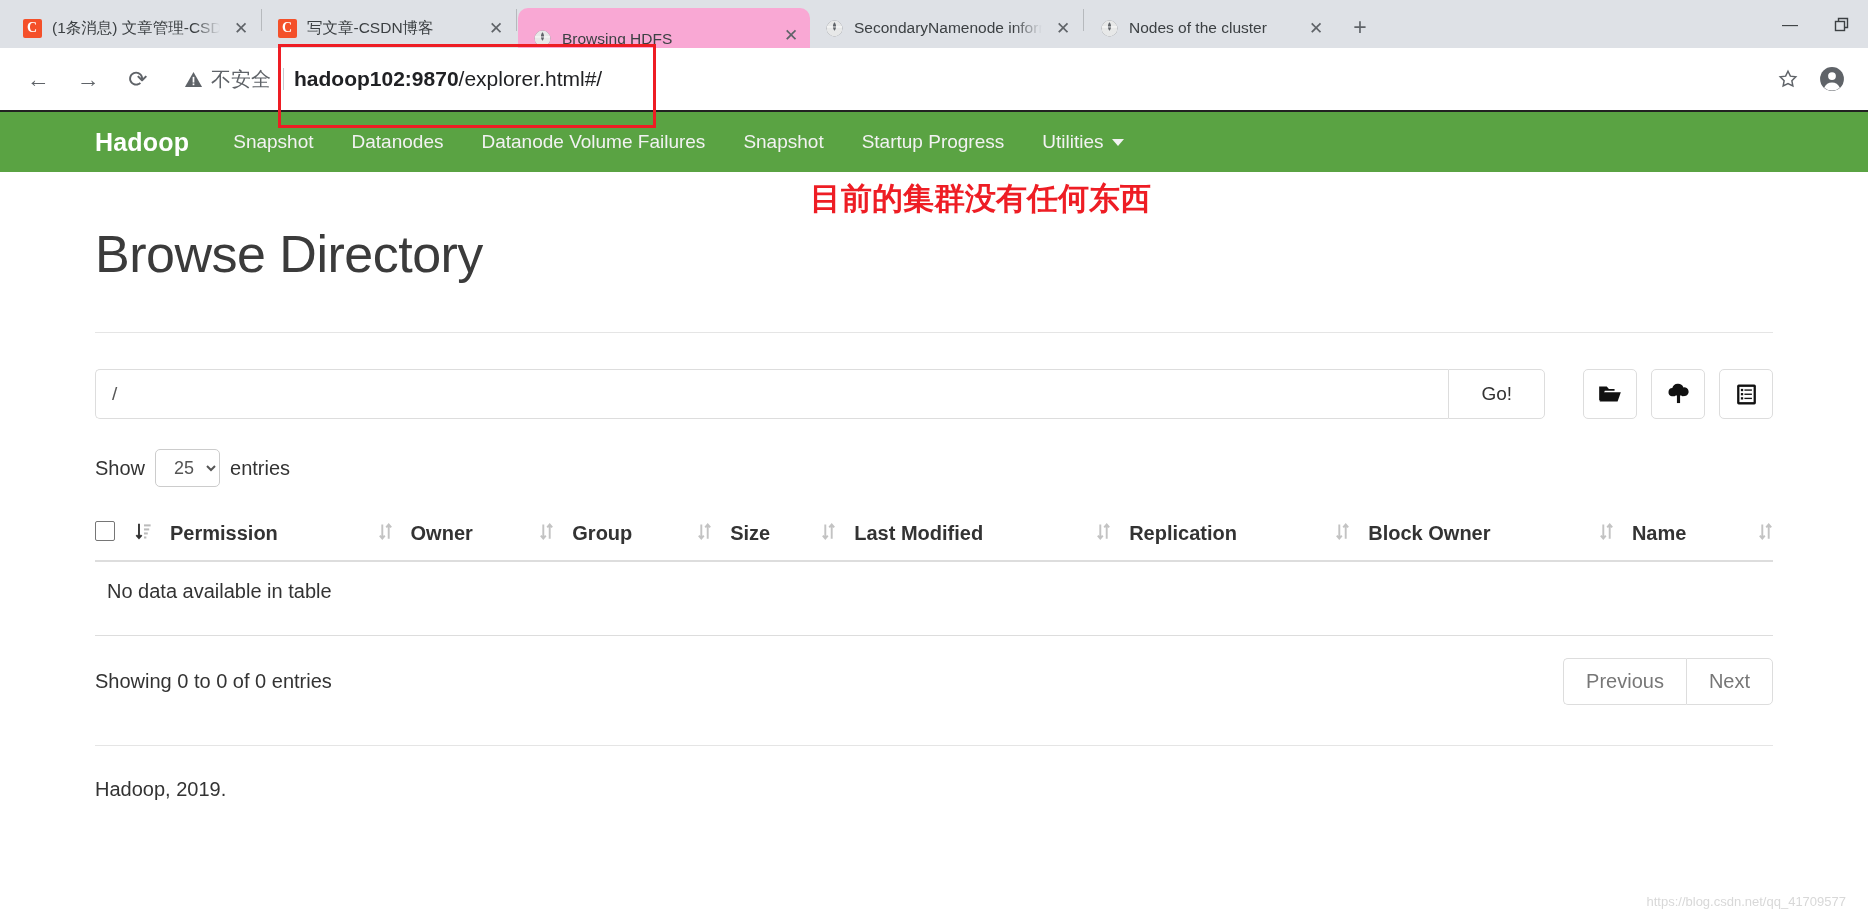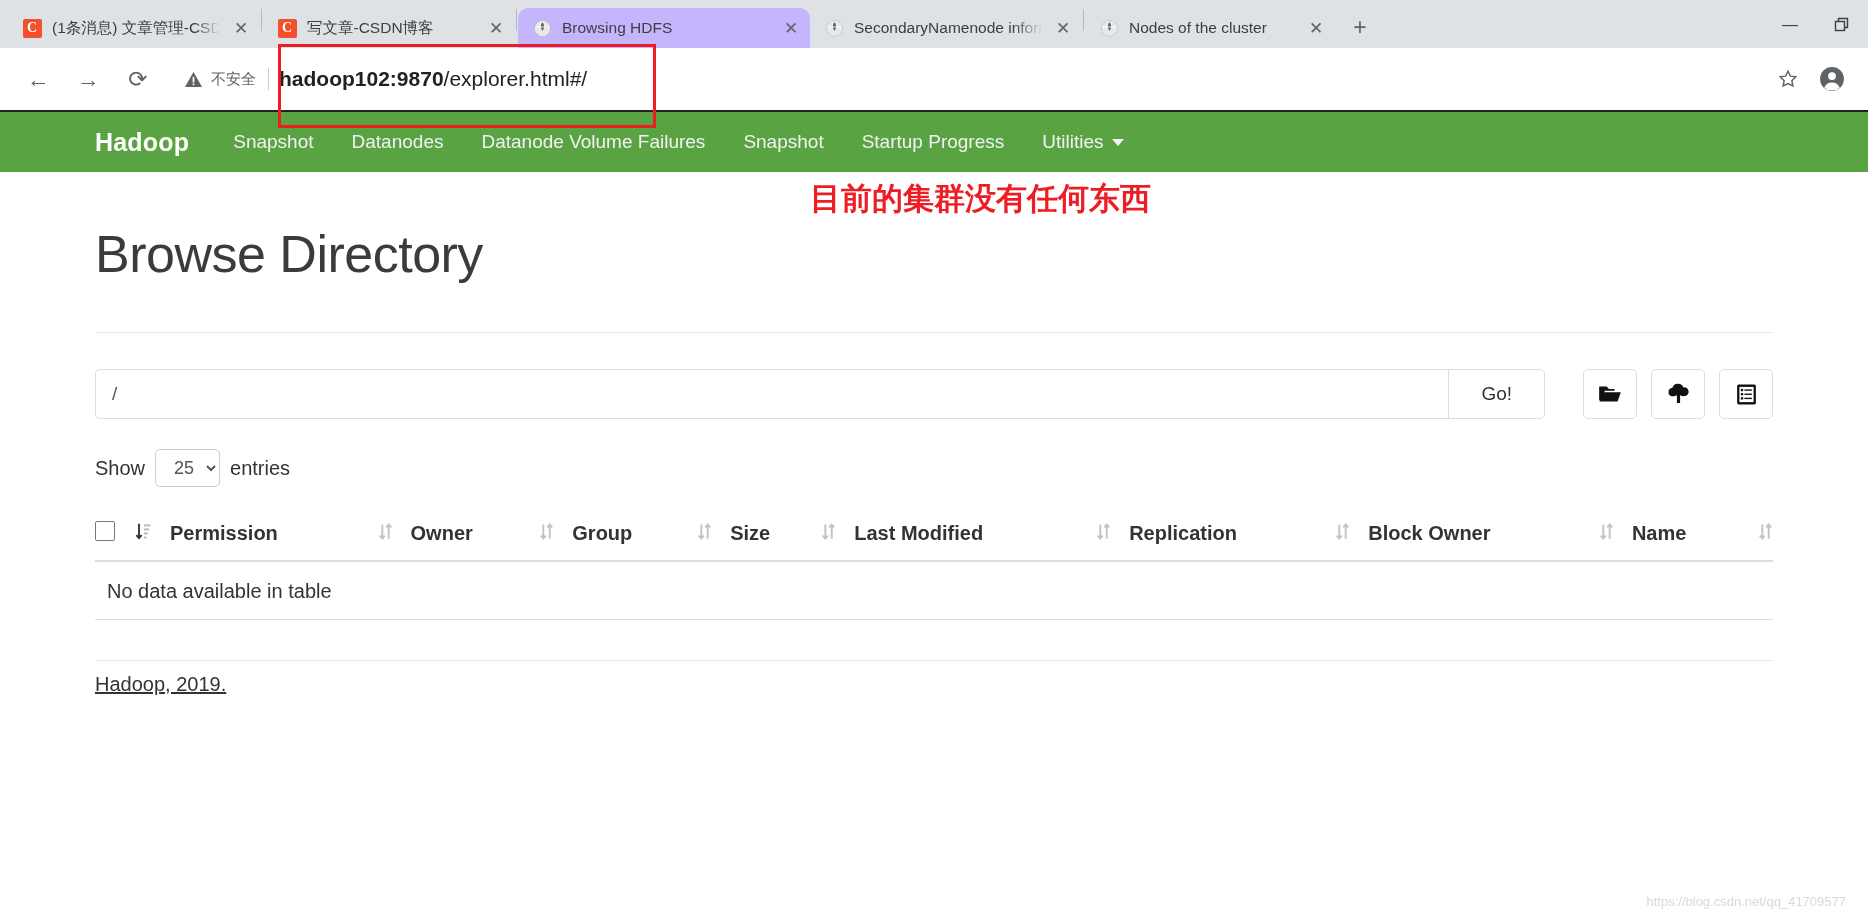--- a/index.html
+++ b/index.html
@@ -14,21 +14,21 @@
 
   
   .chrome { background:#dee1e6; width:100%; height:110px; position:relative; }
   .tabstrip { height:48px; display:flex; align-items:flex-end; padding-left:8px; position:relative; }
   .tab {
     height:40px; display:flex; align-items:center;
     padding:0 6px 0 14px; border-radius:10px 10px 0 0;
     position:relative; color:#3c4043; font-size:16px;
     max-width:300px; min-width:180px;
   }
-  .tab.active { background:#c4b5fd; }
+  .tab.active { background:#f9a8d4;align-items:flex-end; }
   .tab.inactive { background:transparent; }
   .tab .favicon { width:20px; height:20px; flex:0 0 20px; margin-right:10px; display:flex; align-items:center; justify-content:center; }
   .fav-c {
     width:19px;height:19px;background:#f4502a;color:#fff;border-radius:2px;
     font-size:14px;font-weight:bold;display:flex;align-items:center;justify-content:center;
     font-family:"Liberation Serif", serif;
   }
   .fav-globe { width:19px;height:19px; }
   .tab .tab-title {
     flex:1 1 auto; white-space:nowrap; overflow:hidden;
@@ -48,21 +48,21 @@
   }
   .wincontrols { position:absolute; right:0; bottom:6px; display:flex; align-items:center; }
   .wincontrols > div { width:52px;height:34px;display:flex;align-items:center;justify-content:center;color:#3c4043; }
 
   .toolbar { height:62px; background:#ffffff; display:flex; align-items:center; padding:0 16px; }
   .navbtn { width:44px;height:44px;display:flex;align-items:center;justify-content:center;color:#5f6368;font-size:23px;margin-right:6px; }
   .omnibox {
     flex:1 1 auto; height:40px; display:flex; align-items:center;
     margin:0 12px; position:relative;
   }
-  .sec-warn { display:flex; align-items:center; color:#5f6368; font-size:15px; padding-left:6px; }
+  .sec-warn { display:flex; align-items:center; color:#5f6368; font-size:20px; padding-left:6px; }
   .sec-warn .tri { margin-right:8px; display:flex; }
   .omni-div { width:1px;height:22px;background:#c8ccd0;margin:0 10px 0 12px; }
   .omni-url { font-size:21px; color:#202124; white-space:nowrap; }
   .omni-url b { font-weight:bold; }
   .star { width:40px;height:40px;display:flex;align-items:center;justify-content:center;color:#5f6368;font-size:20px; }
   .avatar-btn { width:40px;height:40px;display:flex;align-items:center;justify-content:center;margin-left:4px; }
 
   
   .url-redbox {
     position:absolute; left:278px; top:44px; width:378px; height:84px;
@@ -127,36 +127,36 @@
   }
 
   table.dt { width:100%; border-collapse:collapse; margin-top:22px; }
   table.dt th {
     text-align:left; font-size:20px; color:#333; font-weight:bold;
     padding:12px 0 14px 0; border-bottom:2px solid #ddd; white-space:nowrap;
   }
   table.dt th .sorticon { display:inline-block; margin:0 18px 0 0; vertical-align:middle; }
   table.dt th .lbl { vertical-align:middle; }
   table.dt td.empty {
-    font-size:20px; color:#333; padding:18px 0 16px 12px; border-bottom:1px solid #ddd;
+    font-size:20px; color:#333; padding:18px 0 32px 12px; border-bottom:1px solid #ddd;
   }
   .cbcell { width:40px; }
   .tablecb { width:20px;height:20px;border:1px solid #767676;border-radius:2px;background:#fff;display:inline-block; }
 
   .footrow { display:flex; align-items:center; justify-content:space-between; margin-top:22px; }
   .infotxt { font-size:20px; color:#333; }
   .pager { display:flex; }
   .pager div {
     border:1px solid #ddd; padding:11px 22px; font-size:20px; color:#777; background:#fff;
   }
   .pager div:first-child { border-radius:5px 0 0 5px; border-right:none; }
   .pager div:last-child { border-radius:0 5px 5px 0; }
 
   .bottomhr { border-top:1px solid #e5e5e5; margin-top:40px; }
-  .copyright { font-size:20px; color:#333; margin-top:12px;text-decoration:underline; }
+  .copyright { font-size:20px; color:#333; margin-top:32px; }
 
   .wm {
     position:absolute; right:22px; bottom:0; font-size:13px; color:#d8d8d8;
     font-family:"Liberation Sans", sans-serif;
   }
   .statusbar { position:absolute; left:0; bottom:0; width:100%; height:28px; background:#fff; }
 </style>
 </head>
 <body>
 
@@ -416,19 +416,26 @@
         </th>
       </tr>
     </thead>
     <tbody>
       <tr>
         <td class="empty" colspan="10">No data available in table</td>
       </tr>
     </tbody>
   </table>
 
+  <div class="footrow">
+    <div class="infotxt">Showing 0 to 0 of 0 entries</div>
+    <div class="pager">
+      <div>Previous</div>
+      <div>Next</div>
+    </div>
+  </div>
 
   <div class="bottomhr"></div>
   <div class="copyright">Hadoop, 2019.</div>
 </div>
 
 <div class="statusbar"></div>
 <div class="wm">https://blog.csdn.net/qq_41709577</div>
 
 </body></html>

